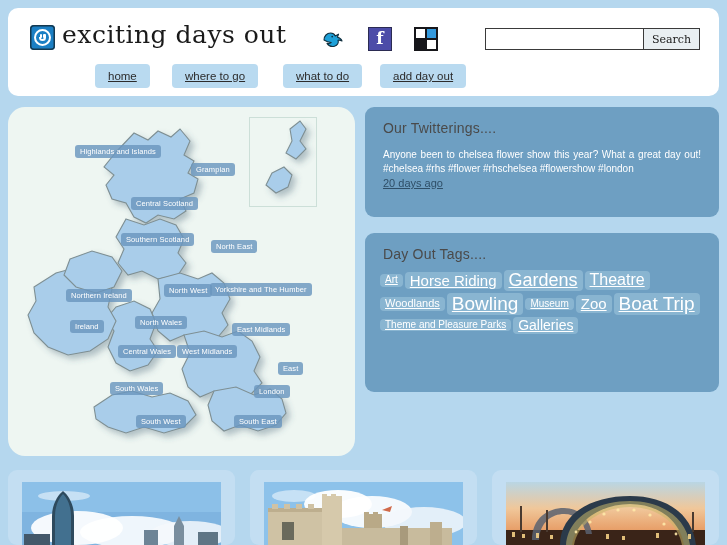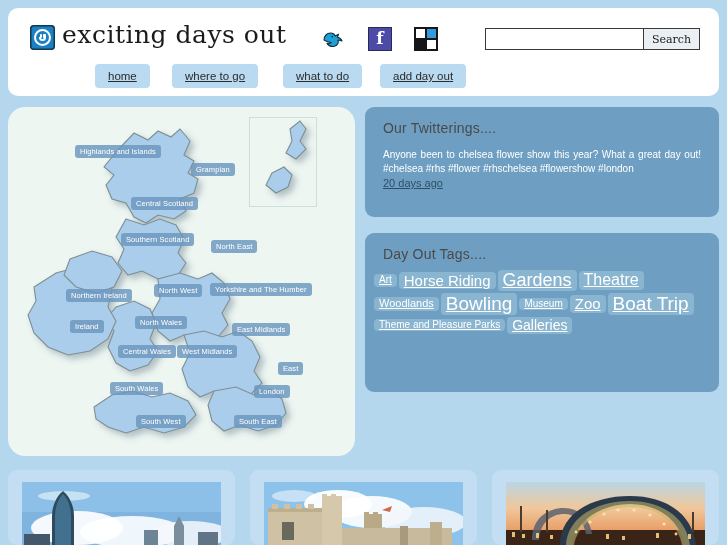--- a/index.html
+++ b/index.html
@@ -251,21 +251,21 @@
     left: 18px;
     top: 70px;
     font-size: 11px;
     color: #2f4f68;
     text-decoration: underline;
     cursor: pointer;
   }
 
   #tag-cloud {
     position: absolute;
-    left: 8px;
+    left: 14px;
     top: 36px;
     width: 326px;
     line-height: 1.05;
   }
   .tag {
     display: inline-block;
     background: rgba(160,198,223,0.55);
     color: #ffffff;
     text-decoration: underline;
     border-radius: 4px;
@@ -401,21 +401,21 @@
   </svg>
 
   <div id="inset-box"></div>
 
   <div class="map-label" style="left:67px;  top:38px;">Highlands and Islands</div>
   <div class="map-label" style="left:183px; top:56px;">Grampian</div>
   <div class="map-label" style="left:123px; top:90px;">Central Scotland</div>
   <div class="map-label" style="left:113px; top:126px;">Southern Scotland</div>
   <div class="map-label" style="left:203px; top:133px;">North East</div>
   <div class="map-label" style="left:58px;  top:157px;margin-top:25px;">Northern Ireland</div>
-  <div class="map-label" style="left:146px; top:177px;">North West</div>
+  <div class="map-label" style="left:156px; top:177px;">North West</div>
   <div class="map-label" style="left:202px; top:176px;">Yorkshire and The Humber</div>
   <div class="map-label" style="left:62px;  top:213px;">Ireland</div>
   <div class="map-label" style="left:127px; top:209px;">North Wales</div>
   <div class="map-label" style="left:224px; top:216px;">East Midlands</div>
   <div class="map-label" style="left:110px; top:238px;">Central Wales</div>
   <div class="map-label" style="left:169px; top:238px;">West Midlands</div>
   <div class="map-label" style="left:270px; top:255px;">East</div>
   <div class="map-label" style="left:102px; top:275px;">South Wales</div>
   <div class="map-label" style="left:246px; top:278px;">London</div>
   <div class="map-label" style="left:128px; top:308px;">South West</div>

